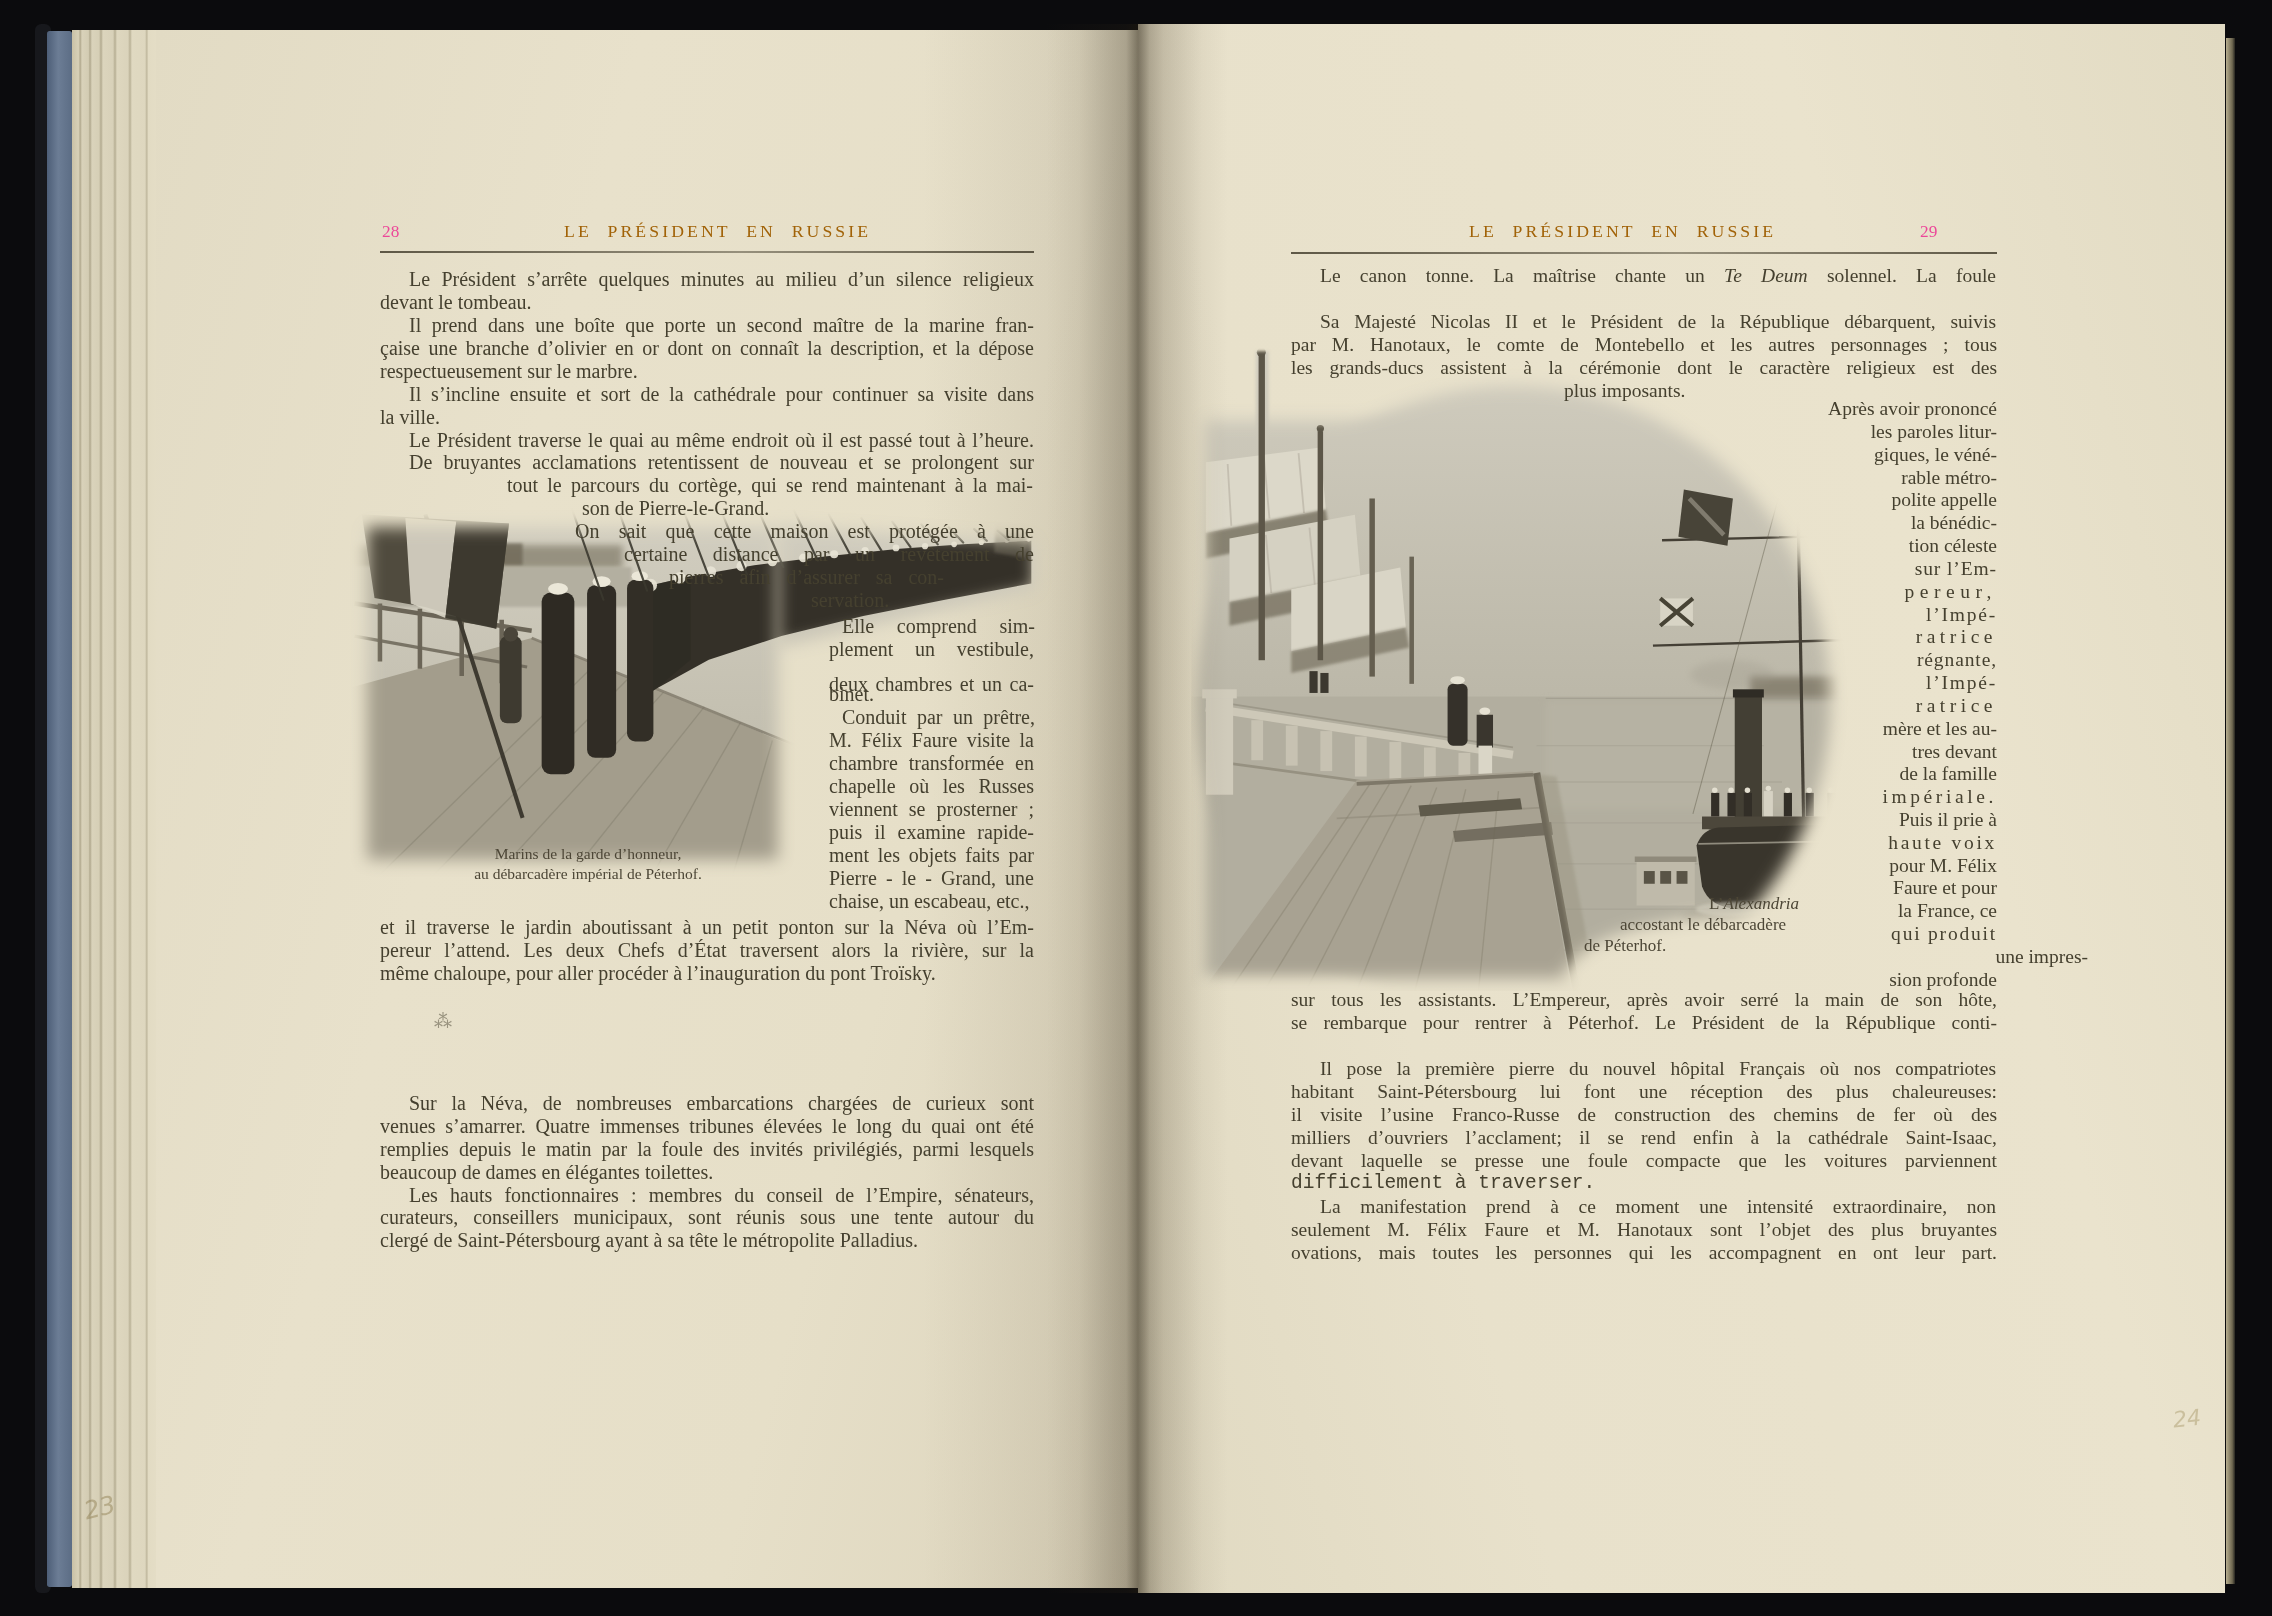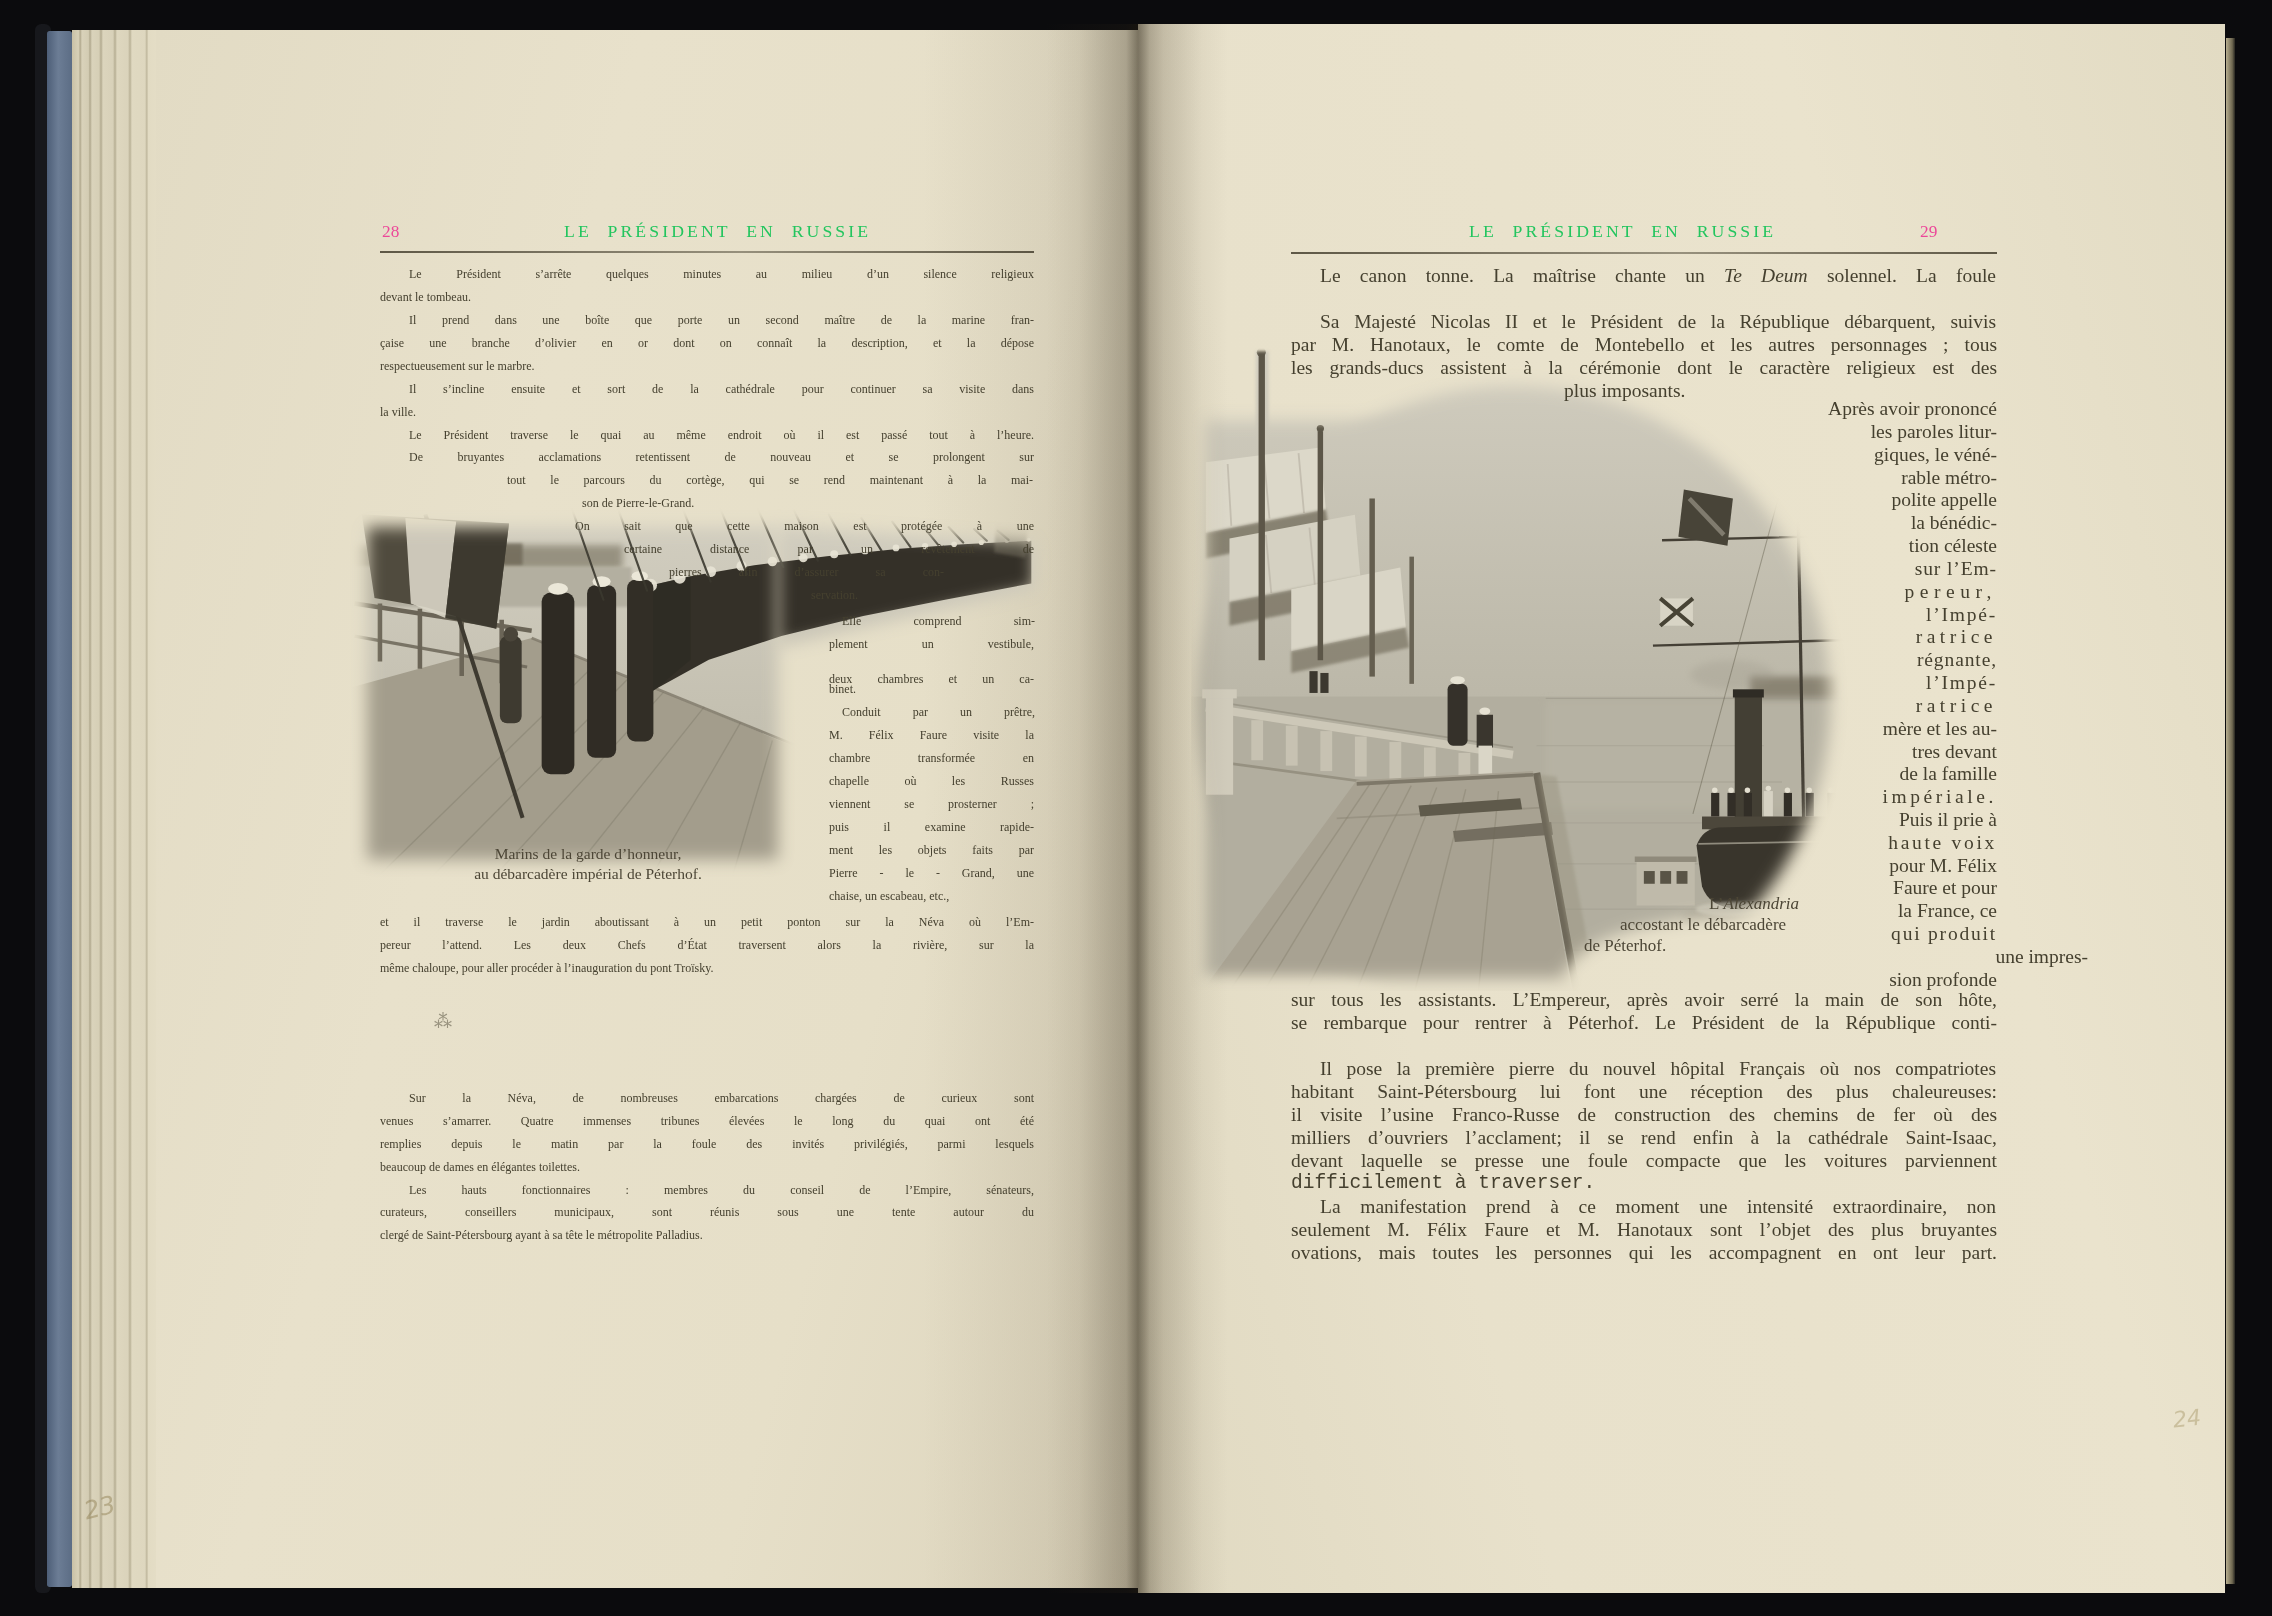--- a/index.html
+++ b/index.html
@@ -24,31 +24,31 @@
      background:linear-gradient(90deg,transparent 78%,rgba(70,58,38,.10) 94%,rgba(45,37,22,.28) 100%);}
   .page-right{left:1138px;top:23.6px;width:1087px;height:1569px;
      background:linear-gradient(255deg,#e2dbc3 0%,#eae3cd 30%,#e8e1cb 72%,#e0d9c1 100%);}
   .page-right::before{content:"";position:absolute;inset:0;
      background:linear-gradient(90deg,rgba(48,40,24,.30) 0px,rgba(70,58,38,.10) 25.5px,rgba(70,58,38,0) 64px);}
   .fore-right{position:absolute;left:2226px;top:38px;width:9px;height:1546px;
      background:linear-gradient(90deg,#b7ae8f 0%,#6e6750 70%,#26251f 100%);}
   .gutter{position:absolute;left:1046px;top:23.6px;width:182px;height:1569px;z-index:6;pointer-events:none;
      background:linear-gradient(90deg,rgba(66,54,32,0) 0%,rgba(66,54,32,.13) 44%,rgba(42,34,18,.40) 50.5%,rgba(66,54,32,.16) 57%,rgba(66,54,32,0) 100%);}
   
-  .rt{position:absolute;top:221px;font-size:17.7px;letter-spacing:3.1px;word-spacing:8.2px;color:#22c55e;z-index:5;}
+  .rt{position:absolute;top:221px;font-size:17.7px;letter-spacing:3.1px;word-spacing:8.2px;color:#a16207;z-index:5;}
   #rt-left{left:564px;} #rt-right{left:1469px;}
   .pn{position:absolute;top:222px;font-size:17.3px;color:#ec4899;z-index:5;}
   #pn-left{left:382px;} #pn-right{left:1920px;}
   .rule{position:absolute;height:1.8px;z-index:5;
      background:linear-gradient(90deg,rgba(70,64,47,.85),rgba(70,64,47,.5) 55%,rgba(70,64,47,.85));}
   #rule-left{left:380px;top:251px;width:654px;}
   #rule-right{left:1291px;top:252px;width:706px;}
   #text-layer{position:absolute;inset:0;z-index:5;}
   .tl{position:absolute;line-height:1.12;color:#45402f;}
-  .bL{font-size:12px;}
+  .bL{font-size:20px;}
   .bR{font-size:19.5px;}
   .capL{font-size:15.5px;color:#4c4636;}
   .capR{font-size:17px;color:#4c4636;}
   .orn{font-size:18px;color:rgba(90,84,66,.55);}
   .pencil{position:absolute;font-family:"DejaVu Sans",sans-serif;font-style:italic;z-index:4;}
   #pencil-left{left:84px;top:1493px;font-size:24.5px;color:rgba(148,132,88,.5);transform:rotate(-14deg);}
   #pencil-right{left:2173px;top:1406px;font-size:22px;color:rgba(160,144,92,.42);transform:rotate(-6deg);}
   .photo{position:absolute;z-index:2;}
   #photoL{left:345px;top:498px;width:714px;height:397px;}
   #photoR{left:1191px;top:344px;width:664px;height:647px;}

